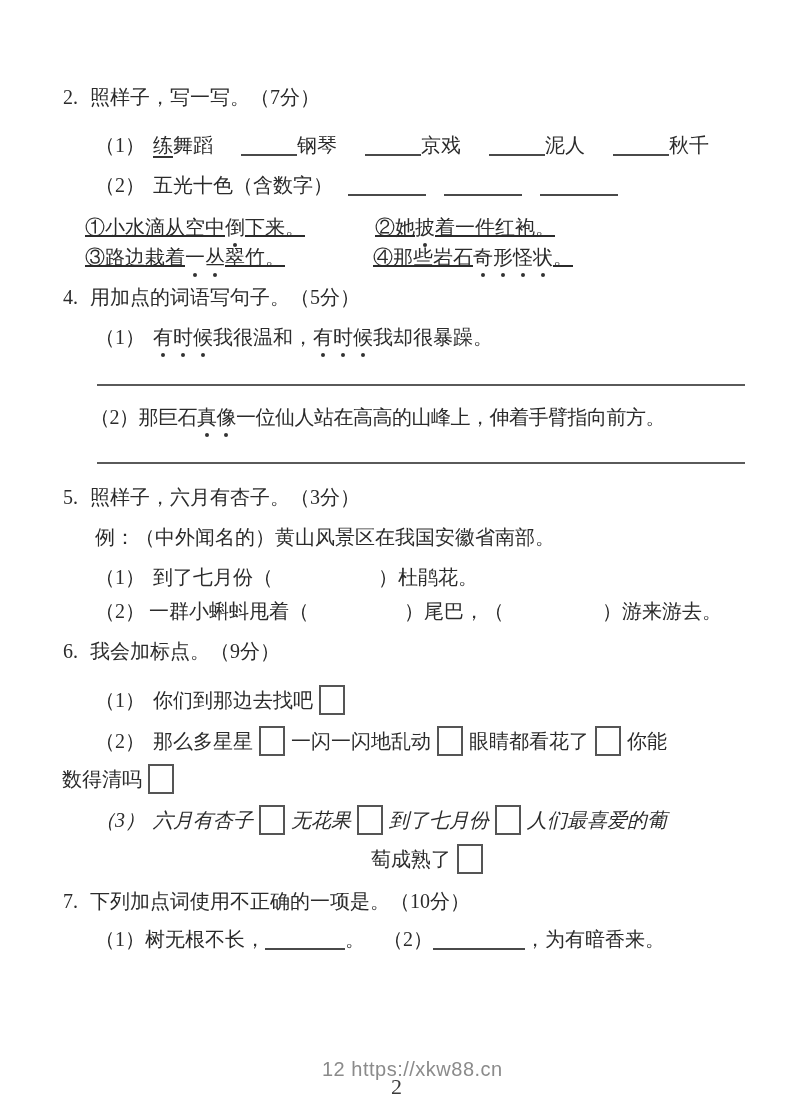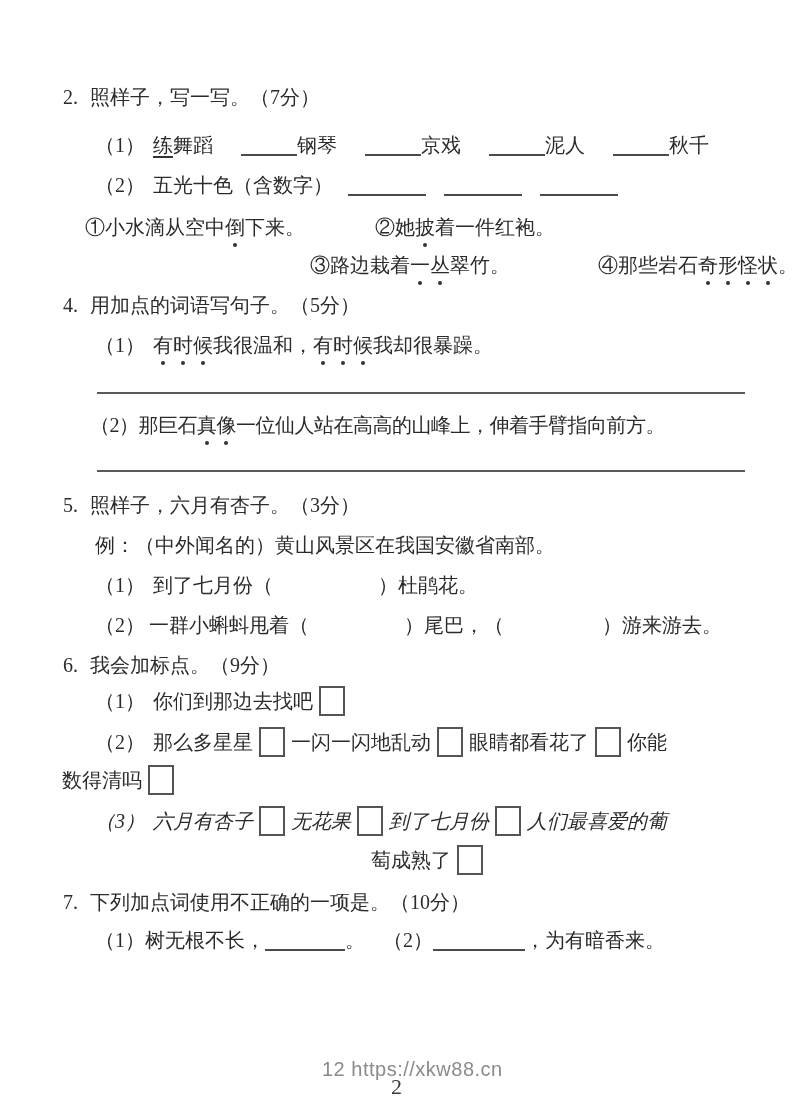--- a/index.html
+++ b/index.html
@@ -12,21 +12,21 @@
     overflow:hidden;
   }
   .doc{position:absolute;inset:0;overflow:hidden;}
   .line{
     height:30px;line-height:30px;
     font-size:20px;white-space:nowrap;
   }
   .q{padding-left:63px;}
   .sub{padding-left:95px;}
   .sub-flush{padding-left:90px;letter-spacing:-0.5px;}
-  .circ{padding-left:85px;}
+  .circ{padding-left:85px;text-decoration:underline;}
   .cont{padding-left:62px;}
   .rule{
     height:0;border-bottom:2px solid #5a5a5a;
     margin-left:97px;margin-right:53px;
   }
   .sp{display:inline-block;height:1px;}
   .blk{
     display:inline-block;height:18px;
     border-bottom:2px solid #4a4a4a;
     vertical-align:-4px;
@@ -57,32 +57,32 @@
 </style>
 </head>
 <body>
 
 <div class="page">
   <div class="doc">
       <div class="line q" style="margin-top: 82px;"><span>2.</span><span class="sp" style="width: 12px;"></span><span>照样子，写一写。（7分）</span></div>
       <div class="line sub" style="margin-top: 18px;"><span>（1）</span><span class="sp" style="width: 8px;"></span><span class="uch">练</span><span>舞蹈</span><span class="sp" style="width: 28px;"></span><span class="blk" style="width: 56px;"></span><span>钢琴</span><span class="sp" style="width: 28px;"></span><span class="blk" style="width: 56px;"></span><span>京戏</span><span class="sp" style="width: 28px;"></span><span class="blk" style="width: 56px;"></span><span>泥人</span><span class="sp" style="width: 28px;"></span><span class="blk" style="width: 56px;"></span><span>秋千</span></div>
       <div class="line sub" style="margin-top: 10px;"><span>（2）</span><span class="sp" style="width: 8px;"></span><span>五光十色（含数字）</span><span class="sp" style="width: 15px;"></span><span class="blk" style="width: 78px;"></span><span class="sp" style="width: 18px;"></span><span class="blk" style="width: 78px;"></span><span class="sp" style="width: 18px;"></span><span class="blk" style="width: 78px;"></span></div>
       <div class="line circ" style="margin-top: 12px;"><span>①小水滴从空中</span><span><span class="dch">倒</span></span><span>下来。</span><span class="sp" style="width: 70px;"></span><span>②她</span><span><span class="dch">披</span></span><span>着一件红袍。</span></div>
-      <div class="line circ" style="margin-top: 8px; text-align: right;"><span>③路边栽着</span><span><span class="dch">一</span><span class="dch">丛</span></span><span>翠竹。</span><span class="sp" style="width: 88px;"></span><span>④那些岩石</span><span><span class="dch">奇</span><span class="dch">形</span><span class="dch">怪</span><span class="dch">状</span></span><span>。</span></div>
+      <div class="line circ" style=""><span>③路边栽着</span><span><span class="dch">一</span><span class="dch">丛</span></span><span>翠竹。</span><span class="sp" style="width: 88px;"></span><span>④那些岩石</span><span><span class="dch">奇</span><span class="dch">形</span><span class="dch">怪</span><span class="dch">状</span></span><span>。</span></div>
       <div class="line q" style="margin-top: 10px;"><span>4.</span><span class="sp" style="width: 12px;"></span><span>用加点的词语写句子。（5分）</span></div>
       <div class="line sub" style="margin-top: 10px;"><span>（1）</span><span class="sp" style="width: 8px;"></span><span><span class="dch">有</span><span class="dch">时</span><span class="dch">候</span></span><span>我很温和，</span><span><span class="dch">有</span><span class="dch">时</span><span class="dch">候</span></span><span>我却很暴躁。</span></div>
       <div class="line rule" style="margin-top: 32px;"></div>
       <div class="line sub-flush" style="margin-top: 16px;"><span>（2）那巨石</span><span><span class="dch">真</span><span class="dch">像</span></span><span>一位仙人站在高高的山峰上，伸着手臂指向前方。</span></div>
       <div class="line rule" style="margin-top: 30px;"></div>
       <div class="line q" style="margin-top: 18px;"><span>5.</span><span class="sp" style="width: 12px;"></span><span>照样子，六月有杏子。（3分）</span></div>
       <div class="line sub" style="margin-top: 10px;"><span>例：（中外闻名的）黄山风景区在我国安徽省南部。</span></div>
       <div class="line sub" style="margin-top: 10px;"><span>（1）</span><span class="sp" style="width: 8px;"></span><span>到了七月份（</span><span class="sp" style="width: 105px;"></span><span>）杜鹃花。</span></div>
-      <div class="line sub" style="margin-top: 10px; font-family: Liberation Serif, serif;"><span>（2）</span><span class="sp" style="width: 4px;"></span><span>一群小蝌蚪甩着（</span><span class="sp" style="width: 95px;"></span><span>）尾巴，（</span><span class="sp" style="width: 98px;"></span><span>）游来游去。</span></div>
+      <div class="line sub" style="margin-top: 4px; font-family: Liberation Serif, serif;"><span>（2）</span><span class="sp" style="width: 4px;"></span><span>一群小蝌蚪甩着（</span><span class="sp" style="width: 95px;"></span><span>）尾巴，（</span><span class="sp" style="width: 98px;"></span><span>）游来游去。</span></div>
       <div class="line q" style="margin-top: 10px;"><span>6.</span><span class="sp" style="width: 12px;"></span><span>我会加标点。（9分）</span></div>
-      <div class="line sub" style="margin-top: 6px;"><span>（1）</span><span class="sp" style="width: 8px;"></span><span>你们到那边去找吧</span><span class="pbox"></span></div>
+      <div class="line sub" style="margin-top: 19px;"><span>（1）</span><span class="sp" style="width: 8px;"></span><span>你们到那边去找吧</span><span class="pbox"></span></div>
       <div class="line sub" style="margin-top: 11px;"><span>（2）</span><span class="sp" style="width: 8px;"></span><span>那么多星星</span><span class="pbox"></span><span>一闪一闪地乱动</span><span class="pbox"></span><span>眼睛都看花了</span><span class="pbox"></span><span>你能</span></div>
       <div class="line cont" style="margin-top: 8px;"><span>数得清吗</span><span class="pbox"></span></div>
       <div class="line sub" style="margin-top: 11px; font-style: italic;"><span>（3）</span><span class="sp" style="width: 8px;"></span><span>六月有杏子</span><span class="pbox"></span><span>无花果</span><span class="pbox"></span><span>到了七月份</span><span class="pbox"></span><span>人们最喜爱的葡</span></div>
       <div class="line cont" style="margin-top: 9px; text-align: center;"><span>萄成熟了</span><span class="pbox"></span></div>
       <div class="line q" style="margin-top: 12px;"><span>7.</span><span class="sp" style="width: 12px;"></span><span>下列加点词使用不正确的一项是。（10分）</span></div>
       <div class="line sub" style="margin-top: 8px;"><span>（1）树无根不长，</span><span class="blk" style="width: 80px;"></span><span>。</span><span class="sp" style="width: 18px;"></span><span>（2）</span><span class="blk" style="width: 92px;"></span><span>，为有暗香来。</span></div>
     </div>
   <div class="footer-url">12 https://xkw88.cn</div>
   <div class="footer-page">2</div>
 </div>

